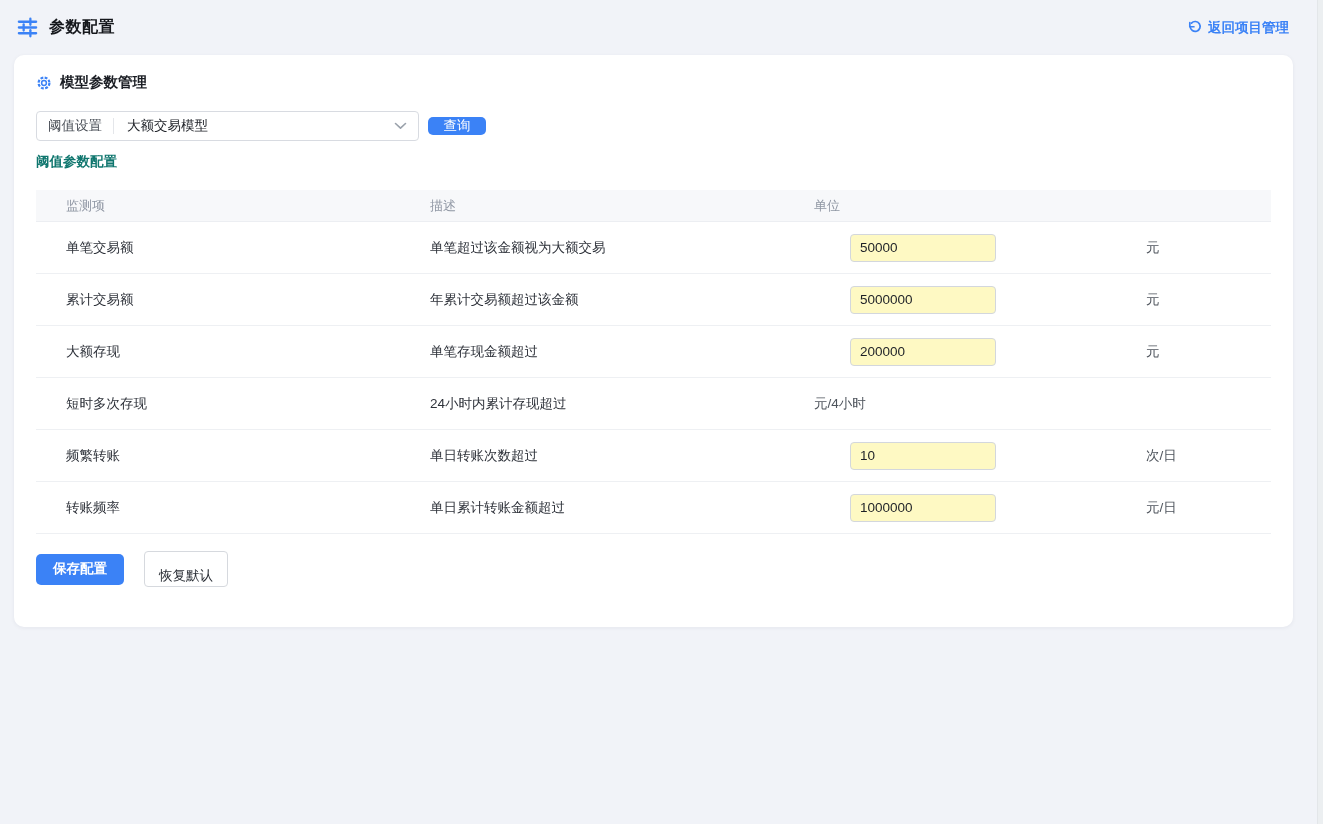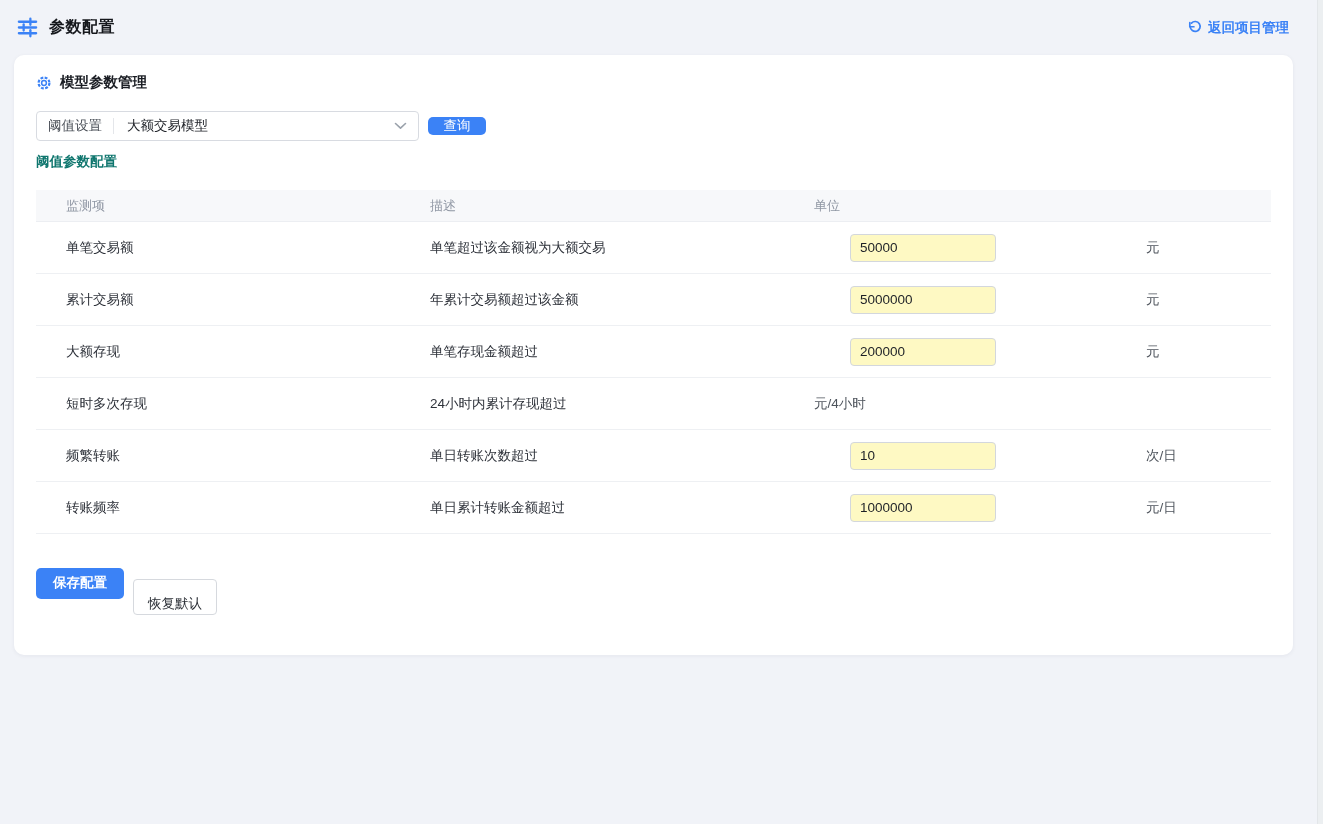--- a/index.html
+++ b/index.html
@@ -145,36 +145,35 @@
     font-family: inherit;
     color: #1d2026;
     outline: none;
     background: #fef9c3;
   }
   
   .actions {
     margin-top: 17px;
     display: flex;
     align-items: center;
-    gap: 9px;
+    gap: 20px;
   }
   .btn-save {
     padding: 0 17px;
     height: 31px;
     border-radius: 5px;
     font-weight: bold;
   }
   .btn-reset {
     background: #ffffff;
     border: 1px solid #d6d9de;
     color: #2b2f36;
     padding: 17px 14px;
     height: 31px;
     border-radius: 4px;
-    margin-top: 28px;
   }
   
   .scroll-track {
     position: absolute;
     top: 0; right: 0;
     width: 6px; height: 824px;
     background: #eceff1;
     border-left: 1px solid #e3e6e9;
   }
   svg { display: block; }

